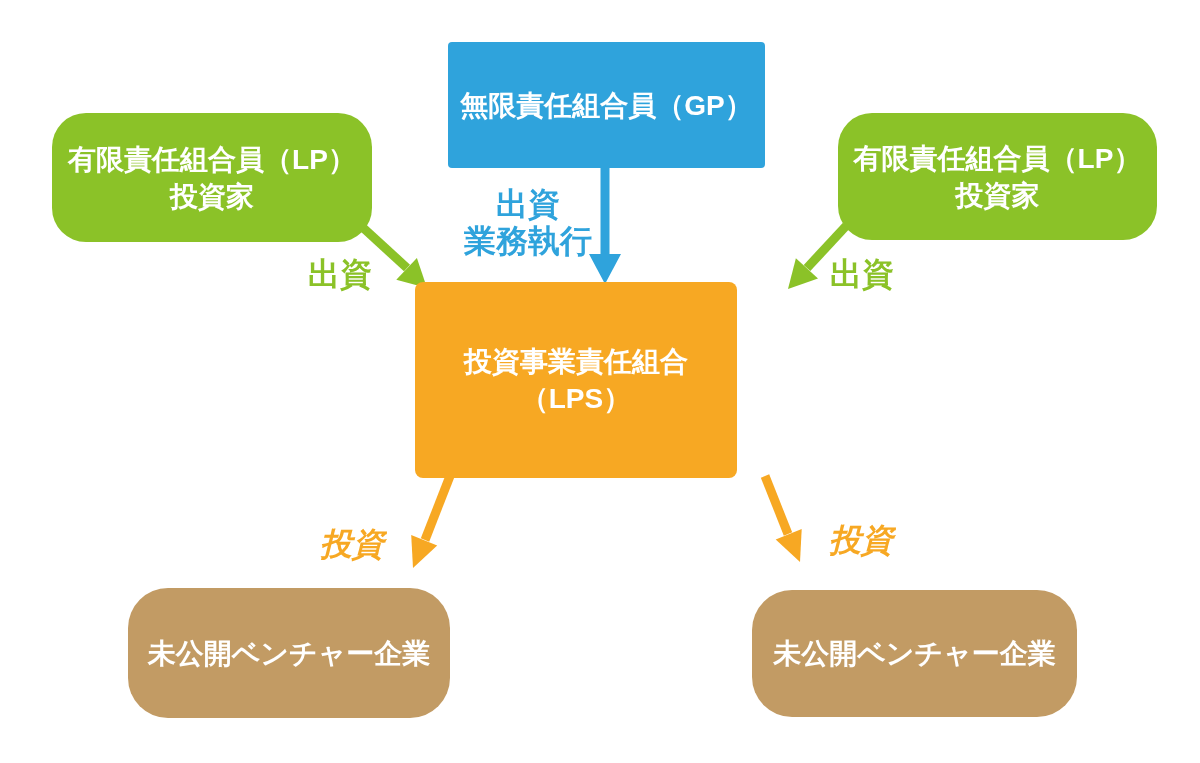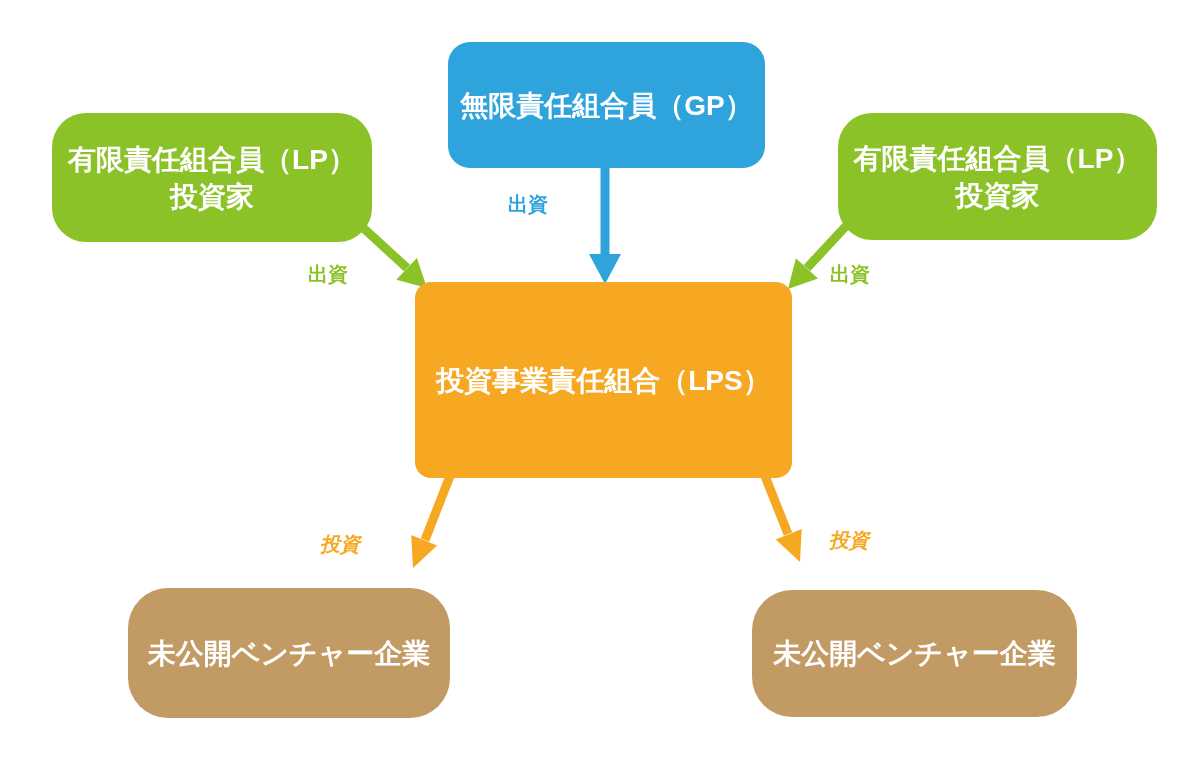--- a/index.html
+++ b/index.html
@@ -1,26 +1,26 @@
 <!DOCTYPE html>
 <html style="--color-gp_blue: #2FA3DC; --color-lp_green: #8BC228; --color-lps_orange: #F7A823; --color-venture_tan: #C29B64; --color-node_text: #FFFFFF; --color-background: #FFFFFF;"><head>
 <meta charset="utf-8">
 <style>
   html,body{margin:0;padding:0;}
   body{width:1200px;height:763px;background:#fff;font-family:"Liberation Sans",sans-serif;}
   .canvas{position:relative;width:1200px;height:763px;overflow:hidden;background:var(--color-background,#fff);}
   .arrows{position:absolute;left:0;top:0;}
   .node{position:absolute;display:flex;flex-direction:column;align-items:center;justify-content:center;color:var(--color-node_text,#fff);font-weight:bold;font-size:28px;line-height:37px;text-align:center;}
-  .node-gp{left:448px;top:42px;width:317px;height:126px;border-radius:22px;background:var(--color-gp_blue);}
+  .node-gp{left:448px;top:42px;width:317px;height:126px;border-radius:4px;background:var(--color-gp_blue);}
   .node-lp-left{left:52px;top:113px;width:320px;height:129px;border-radius:34px;background:var(--color-lp_green);}
   .node-lp-right{left:838px;top:113px;width:319px;height:127px;border-radius:34px;background:var(--color-lp_green);}
-  .node-lps{left:415px;top:282px;width:377px;height:196px;border-radius:16px;background:var(--color-lps_orange);}
+  .node-lps{left:415px;top:282px;width:322px;height:196px;border-radius:8px;background:var(--color-lps_orange);}
   .node-venture-left{left:128px;top:588px;width:322px;height:130px;border-radius:40px;background:var(--color-venture_tan);}
   .node-venture-right{left:752px;top:590px;width:325px;height:127px;border-radius:40px;background:var(--color-venture_tan);}
-  .edge-label{position:absolute;font-weight:bold;font-size:20px;line-height:37px;white-space:nowrap;}
+  .edge-label{position:absolute;font-weight:bold;font-size:32px;line-height:37px;white-space:nowrap;}
   .edge-label.blue{color:var(--color-gp_blue);}
   .edge-label.green{color:var(--color-lp_green);}
   .edge-label.orange{color:var(--color-lps_orange);font-style:italic;}
   .label-gp-edge{left:408px;top:186px;width:240px;text-align:center;}
   .label-lp-left-edge{left:308px;top:256px;}
   .label-lp-right-edge{left:830px;top:256px;}
   .label-invest-left{left:320px;top:526px;}
   .label-invest-right{left:829px;top:522px;}
   .shaft{fill:none;stroke-width:9px;}
   .head{stroke:none;}
@@ -74,18 +74,19 @@
   </div>
   <div class="node node-venture-left">
     <span>未公開ベンチャー企業</span>
   </div>
   <div class="node node-venture-right">
     <span>未公開ベンチャー企業</span>
   </div>
 
   <div class="edge-label blue label-gp-edge">
     <div>出資</div>
+    <div>業務執行</div>
   </div>
   <div class="edge-label green label-lp-left-edge">出資</div>
   <div class="edge-label green label-lp-right-edge">出資</div>
   <div class="edge-label orange label-invest-left">投資</div>
   <div class="edge-label orange label-invest-right">投資</div>
 </div>
 
 </body></html>

